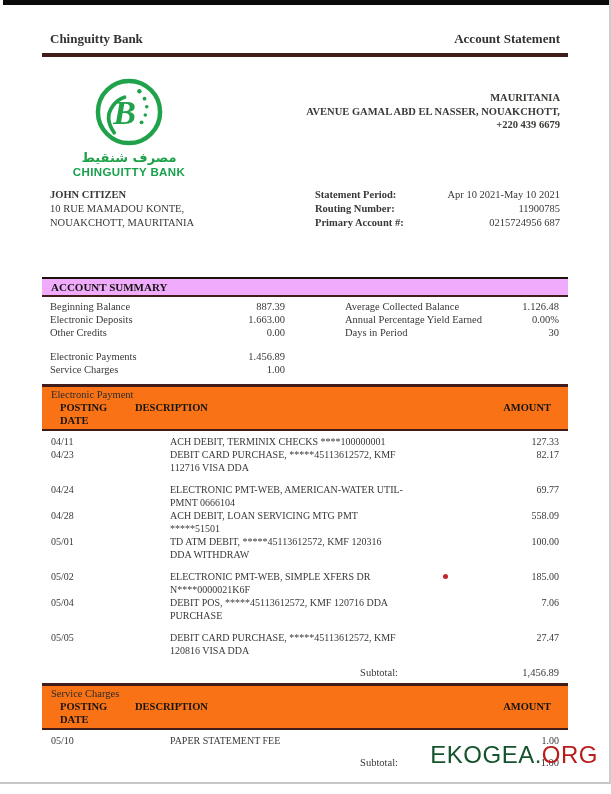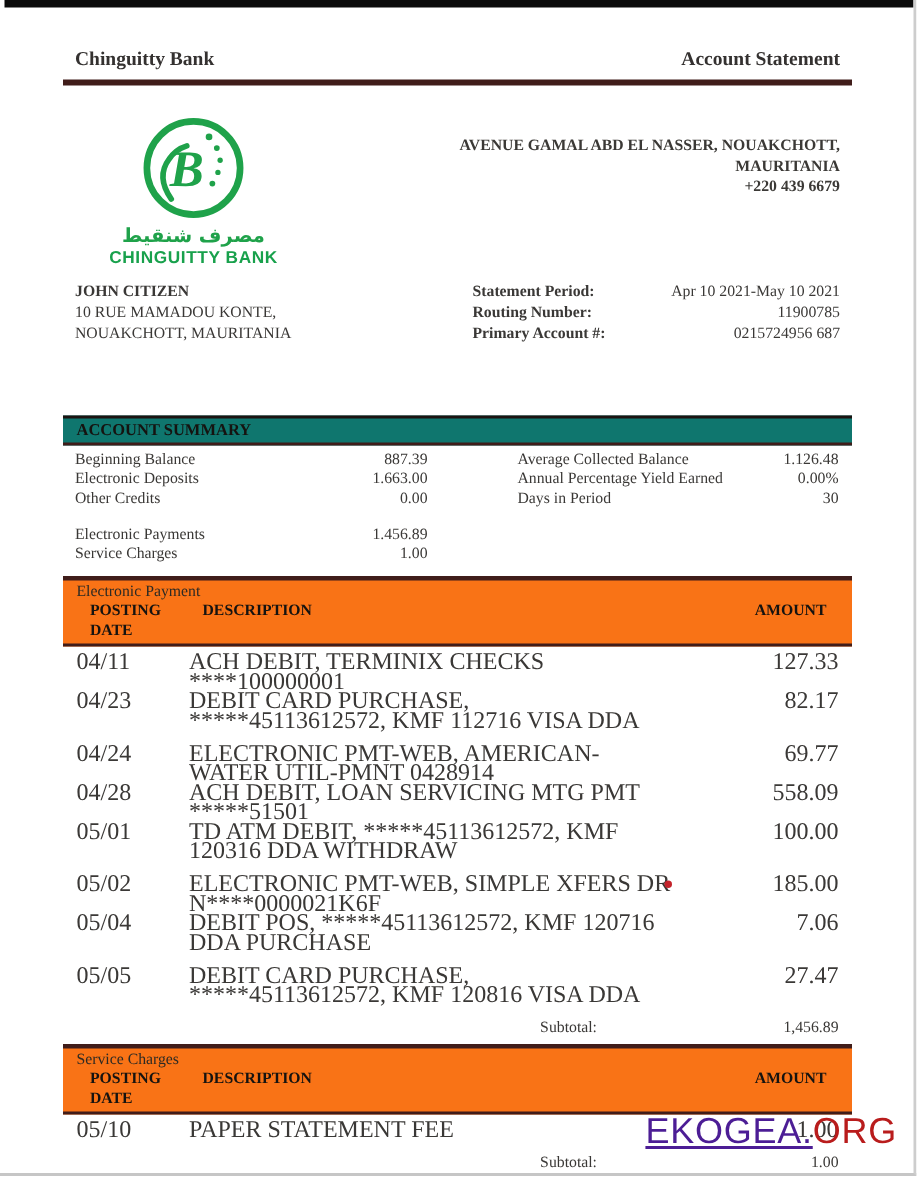--- a/index.html
+++ b/index.html
@@ -31,57 +31,57 @@
   .customer { flex:1; padding-left:8px; font-size:10.5px; line-height:14px; }
   .customer .cust-name { font-weight:bold; }
   .stmt-meta { width:253px; padding-right:8px; font-size:10.5px; line-height:14px; }
   .meta-row { display:flex; }
   .meta-label { font-weight:bold; }
   .meta-value { margin-left:auto; text-align:right; }
 
   
   .summary-section { margin-top:47px; }
   .band-title {
-    background:#0f766e; border-top:2px solid #1c1311; border-bottom:2px solid #401d1a;
+    background:#f0abfc; border-top:2px solid #1c1311; border-bottom:2px solid #401d1a;
     font-size:11px; font-weight:bold; color:#151310; padding:1px 8px 1px 9px; line-height:14px;
   }
   .sum-grid { display:flex; padding-top:3px; font-size:10.5px; line-height:13px; }
   .sum-col-left  { width:243px; padding-left:8px; }
   .sum-col-right { flex:1; margin-left:60px; padding-right:9px; }
   .sum-bottom { margin-top:8px; }
   .kv-row { display:flex; }
   .kv-label { }
   .kv-value { margin-left:auto; text-align:right; }
 
   
   .txn-section { margin-top:8px; }
   .txn-band {
     background:#f97316; border-top:3px solid #401d1a; border-bottom:2px solid #401d1a;
     padding:1px 8px 2px 9px;
   }
   .txn-band .sec-title { font-size:10.5px; color:#2c2a24; line-height:13px; }
   .txn-head { display:flex; font-size:10.5px; font-weight:bold; color:#151310; line-height:13px; }
   .txn-rows { padding-top:4px; }
-  .txn-row { display:flex; font-size:16px; line-height:13px; position:relative; }
+  .txn-row { display:flex; font-size:10px; line-height:13px; position:relative;gap:44px; }
   .c-date { width:84px; padding-left:9px; }
   .c-desc { flex:1; }
   .c-amt { width:120px; text-align:right; padding-right:9px; }
   .group-gap { height:9px; }
   .red-dot { position:absolute; left:401px; top:4px; width:5px; height:5px; border-radius:50%; background:#c4232b; }
   .subtotal-row { display:flex; justify-content:flex-end; font-size:10.5px; line-height:13px; margin-top:9px; }
   .subtotal-row .st-label { }
   .subtotal-row .st-amt { width:170px; text-align:right; padding-right:9px; }
 
   .service-section { margin-top:4px; }
 
   .page-num { text-align:right; font-size:10.5px; font-weight:bold; margin-top:25px; padding-right:8px; }
 
   
   .brand { position:absolute; right:11px; bottom:13px; font-family:"Liberation Sans","DejaVu Sans",sans-serif; font-size:24px; letter-spacing:0.5px; }
-  .brand .b-dark { color:#4c1d95;text-decoration:underline; }
+  .brand .b-dark { color:#14532d; }
   .brand .b-green { color:#b91c1c; }
 </style>
 </head>
 <body>
 
 <div class="page">
   <div class="top-black-bar"></div>
 
   <div class="content">
 
@@ -100,22 +100,22 @@
           <circle cx="64" cy="22" r="3" fill="#1fa24a"></circle>
           <circle cx="71" cy="32" r="2.6" fill="#1fa24a"></circle>
           <circle cx="74" cy="43" r="2.4" fill="#1fa24a"></circle>
           <circle cx="72" cy="54" r="2.4" fill="#1fa24a"></circle>
           <circle cx="67" cy="64" r="2.6" fill="#1fa24a"></circle>
         </svg>
         <div class="logo-arabic">مصرف شنقيط</div>
         <div class="logo-name">CHINGUITTY BANK</div>
       </div>
       <div class="bank-address">
+        <div>MAURITANIA</div>
         <div>AVENUE GAMAL ABD EL NASSER, NOUAKCHOTT,</div>
-        <div>MAURITANIA</div>
         <div>+220 439 6679</div>
       </div>
     </div>
 
     <div class="cust-row">
       <div class="customer">
         <div class="cust-name">JOHN CITIZEN</div>
         <div>10 RUE MAMADOU KONTE,</div>
         <div>NOUAKCHOTT, MAURITANIA</div>
       </div>
@@ -198,21 +198,21 @@
     <span class="c-amt">127.33</span>
   </div>
           <div class="txn-row">
     <span class="c-date">04/23</span>
     <span class="c-desc">DEBIT CARD PURCHASE, *****45113612572, KMF 112716 VISA DDA</span>
     <span class="c-amt">82.17</span>
   </div>
           <div class="group-gap"></div>
           <div class="txn-row">
     <span class="c-date">04/24</span>
-    <span class="c-desc">ELECTRONIC PMT-WEB, AMERICAN-WATER UTIL-PMNT 0428914</span>
+    <span class="c-desc">ELECTRONIC PMT-WEB, AMERICAN-WATER UTIL-PMNT 0666104</span>
     <span class="c-amt">69.77</span>
   </div>
           <div class="txn-row">
     <span class="c-date">04/28</span>
     <span class="c-desc">ACH DEBIT, LOAN SERVICING MTG PMT *****51501</span>
     <span class="c-amt">558.09</span>
   </div>
           <div class="txn-row">
     <span class="c-date">05/01</span>
     <span class="c-desc">TD ATM DEBIT, *****45113612572, KMF 120316 DDA WITHDRAW</span>

